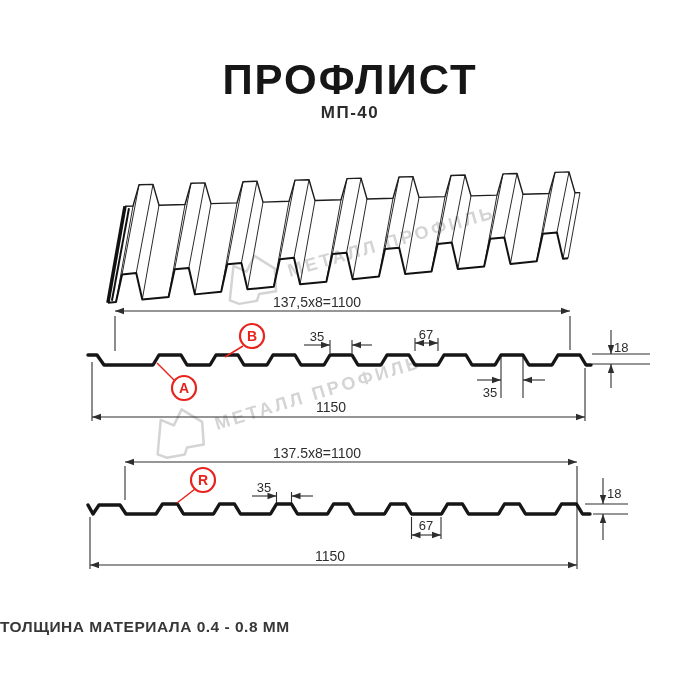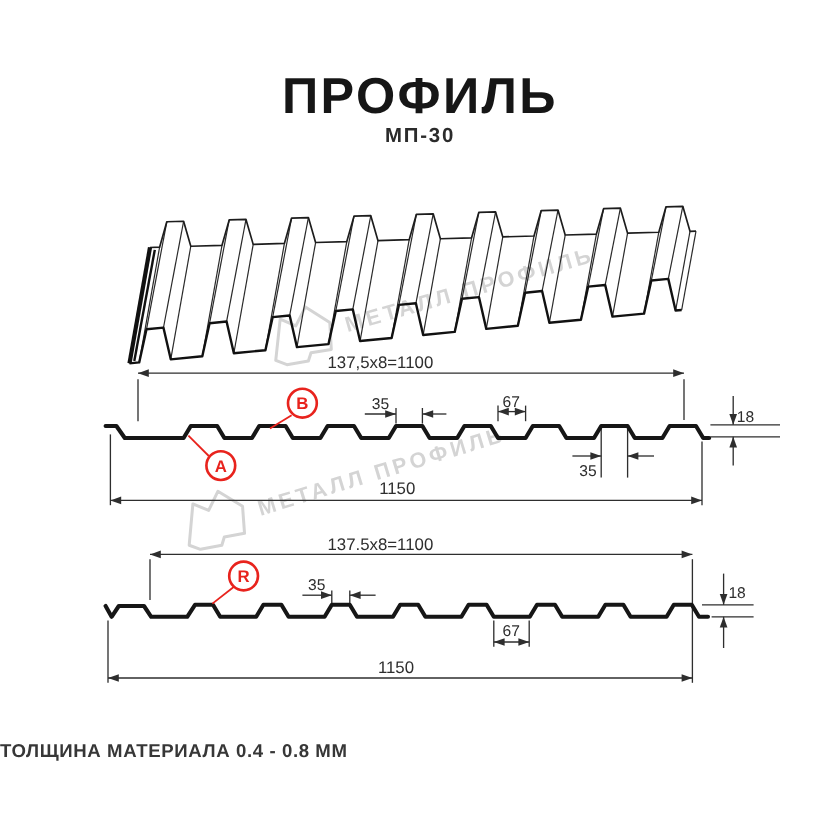--- a/index.html
+++ b/index.html
@@ -16,22 +16,22 @@
   .dimtxt{font-size:13px;fill:#2e2e2e;}
   .dimtxt-lg{font-size:14px;fill:#2e2e2e;}
   .redlbl{font-size:14px;font-weight:bold;fill:#e8231d;}
   .wmtext{font-size:18px;font-weight:bold;letter-spacing:3px;fill:#d4d4d4;}
 </style>
 </head>
 <body>
 
 <div class="page">
 
-  <div class="title">ПРОФИЛЬ</div>
-  <div class="subtitle">МП-30</div>
+  <div class="title">ПРОФЛИСТ</div>
+  <div class="subtitle">МП-40</div>
 
   <svg id="art" width="700" height="700" viewBox="0 0 700 700">
 
     <g id="wm1" transform="translate(232,308) rotate(-16)">
       <path d="M0,-8 L13,-40 L24,-31 L36,-44 L52,-26 L47,-4 L30,-6 L26,0 L8,-2 Z" fill="none" stroke="#d4d4d4" stroke-width="2.5" stroke-linejoin="round"></path>
       <text class="wmtext" x="64" y="-14">МЕТАЛЛ ПРОФИЛЬ</text>
     </g>
     <g id="wm2" transform="translate(160,462) rotate(-17)">
       <path d="M0,-8 L13,-40 L24,-31 L36,-44 L52,-26 L47,-4 L30,-6 L26,0 L8,-2 Z" fill="none" stroke="#d4d4d4" stroke-width="2.5" stroke-linejoin="round"></path>
       <text class="wmtext" x="64" y="-14">МЕТАЛЛ ПРОФИЛЬ</text>

